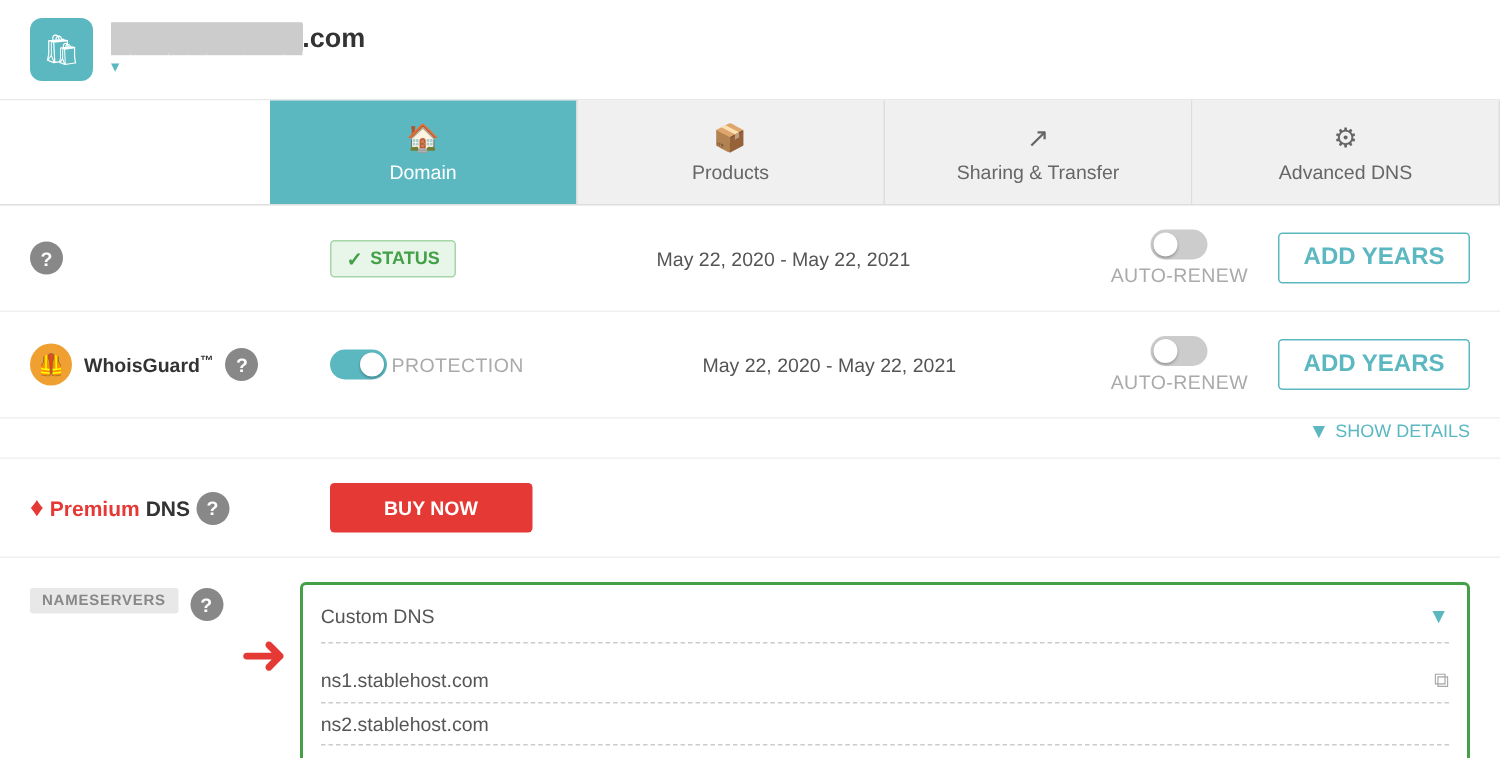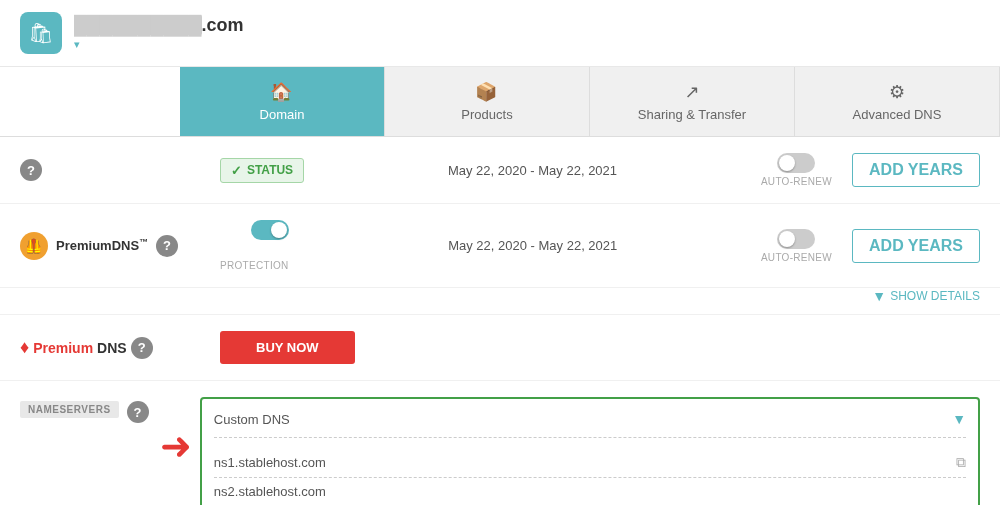--- a/index.html
+++ b/index.html
@@ -146,21 +146,21 @@
       border-radius: 50%;
       top: 2px;
       left: 2px;
       transition: left 0.2s;
       box-shadow: 0 1px 2px rgba(0,0,0,0.3);
     }
     .toggle.on::after {
       left: 20px;
     }
     .toggle-label {
-      font-size: 10px;
+      font-size: 13px;
       color: #aaa;
       text-transform: uppercase;
       letter-spacing: 0.3px;
     }
     .btn-add-years {
       background: #fff;
       border: 1px solid #5bb8c1;
       color: #5bb8c1;
       padding: 7px 16px;
       border-radius: 3px;
@@ -175,23 +175,23 @@
       background: #f0a030;
       border-radius: 50%;
       display: flex;
       align-items: center;
       justify-content: center;
       color: #fff;
       font-size: 14px;
     }
     .protection-toggle-area {
       display: flex;
-      flex-direction: column;
-      align-items: flex-end;
-      gap: 20px;
+      flex-direction: row;
+      align-items: center;
+      gap: 3px;
     }
     .show-details {
       color: #5bb8c1;
       font-size: 12px;
       cursor: pointer;
       display: flex;
       align-items: center;
       gap: 4px;
       margin-left: auto;
       margin-right: 0;
@@ -421,21 +421,21 @@
       <span class="toggle-label">AUTO-RENEW</span>
     </div>
     <button class="btn-add-years">ADD YEARS</button>
   </div>
 
   <div style="display:flex;flex-direction:column;border-bottom:1px solid #f0f0f0;">
     <div class="info-row-wrap">
       <div class="section-left">
         <div class="whoisguard-img">🦺</div>
         <span style="font-size:13px;font-weight:700;">
-          <span>PremiumDNS</span><span style="font-size:9px;vertical-align:super;">™</span>
+          <span>WhoisGuard</span><span style="font-size:9px;vertical-align:super;">™</span>
         </span>
         <div class="help-icon">?</div>
       </div>
       <div class="protection-toggle-area">
         <div class="toggle on"></div>
         <span class="toggle-label">PROTECTION</span>
       </div>
       <div class="date-range" style="margin-left:16px;">May 22, 2020 - May 22, 2021</div>
       <div class="toggle-area">
         <div class="toggle"></div>

